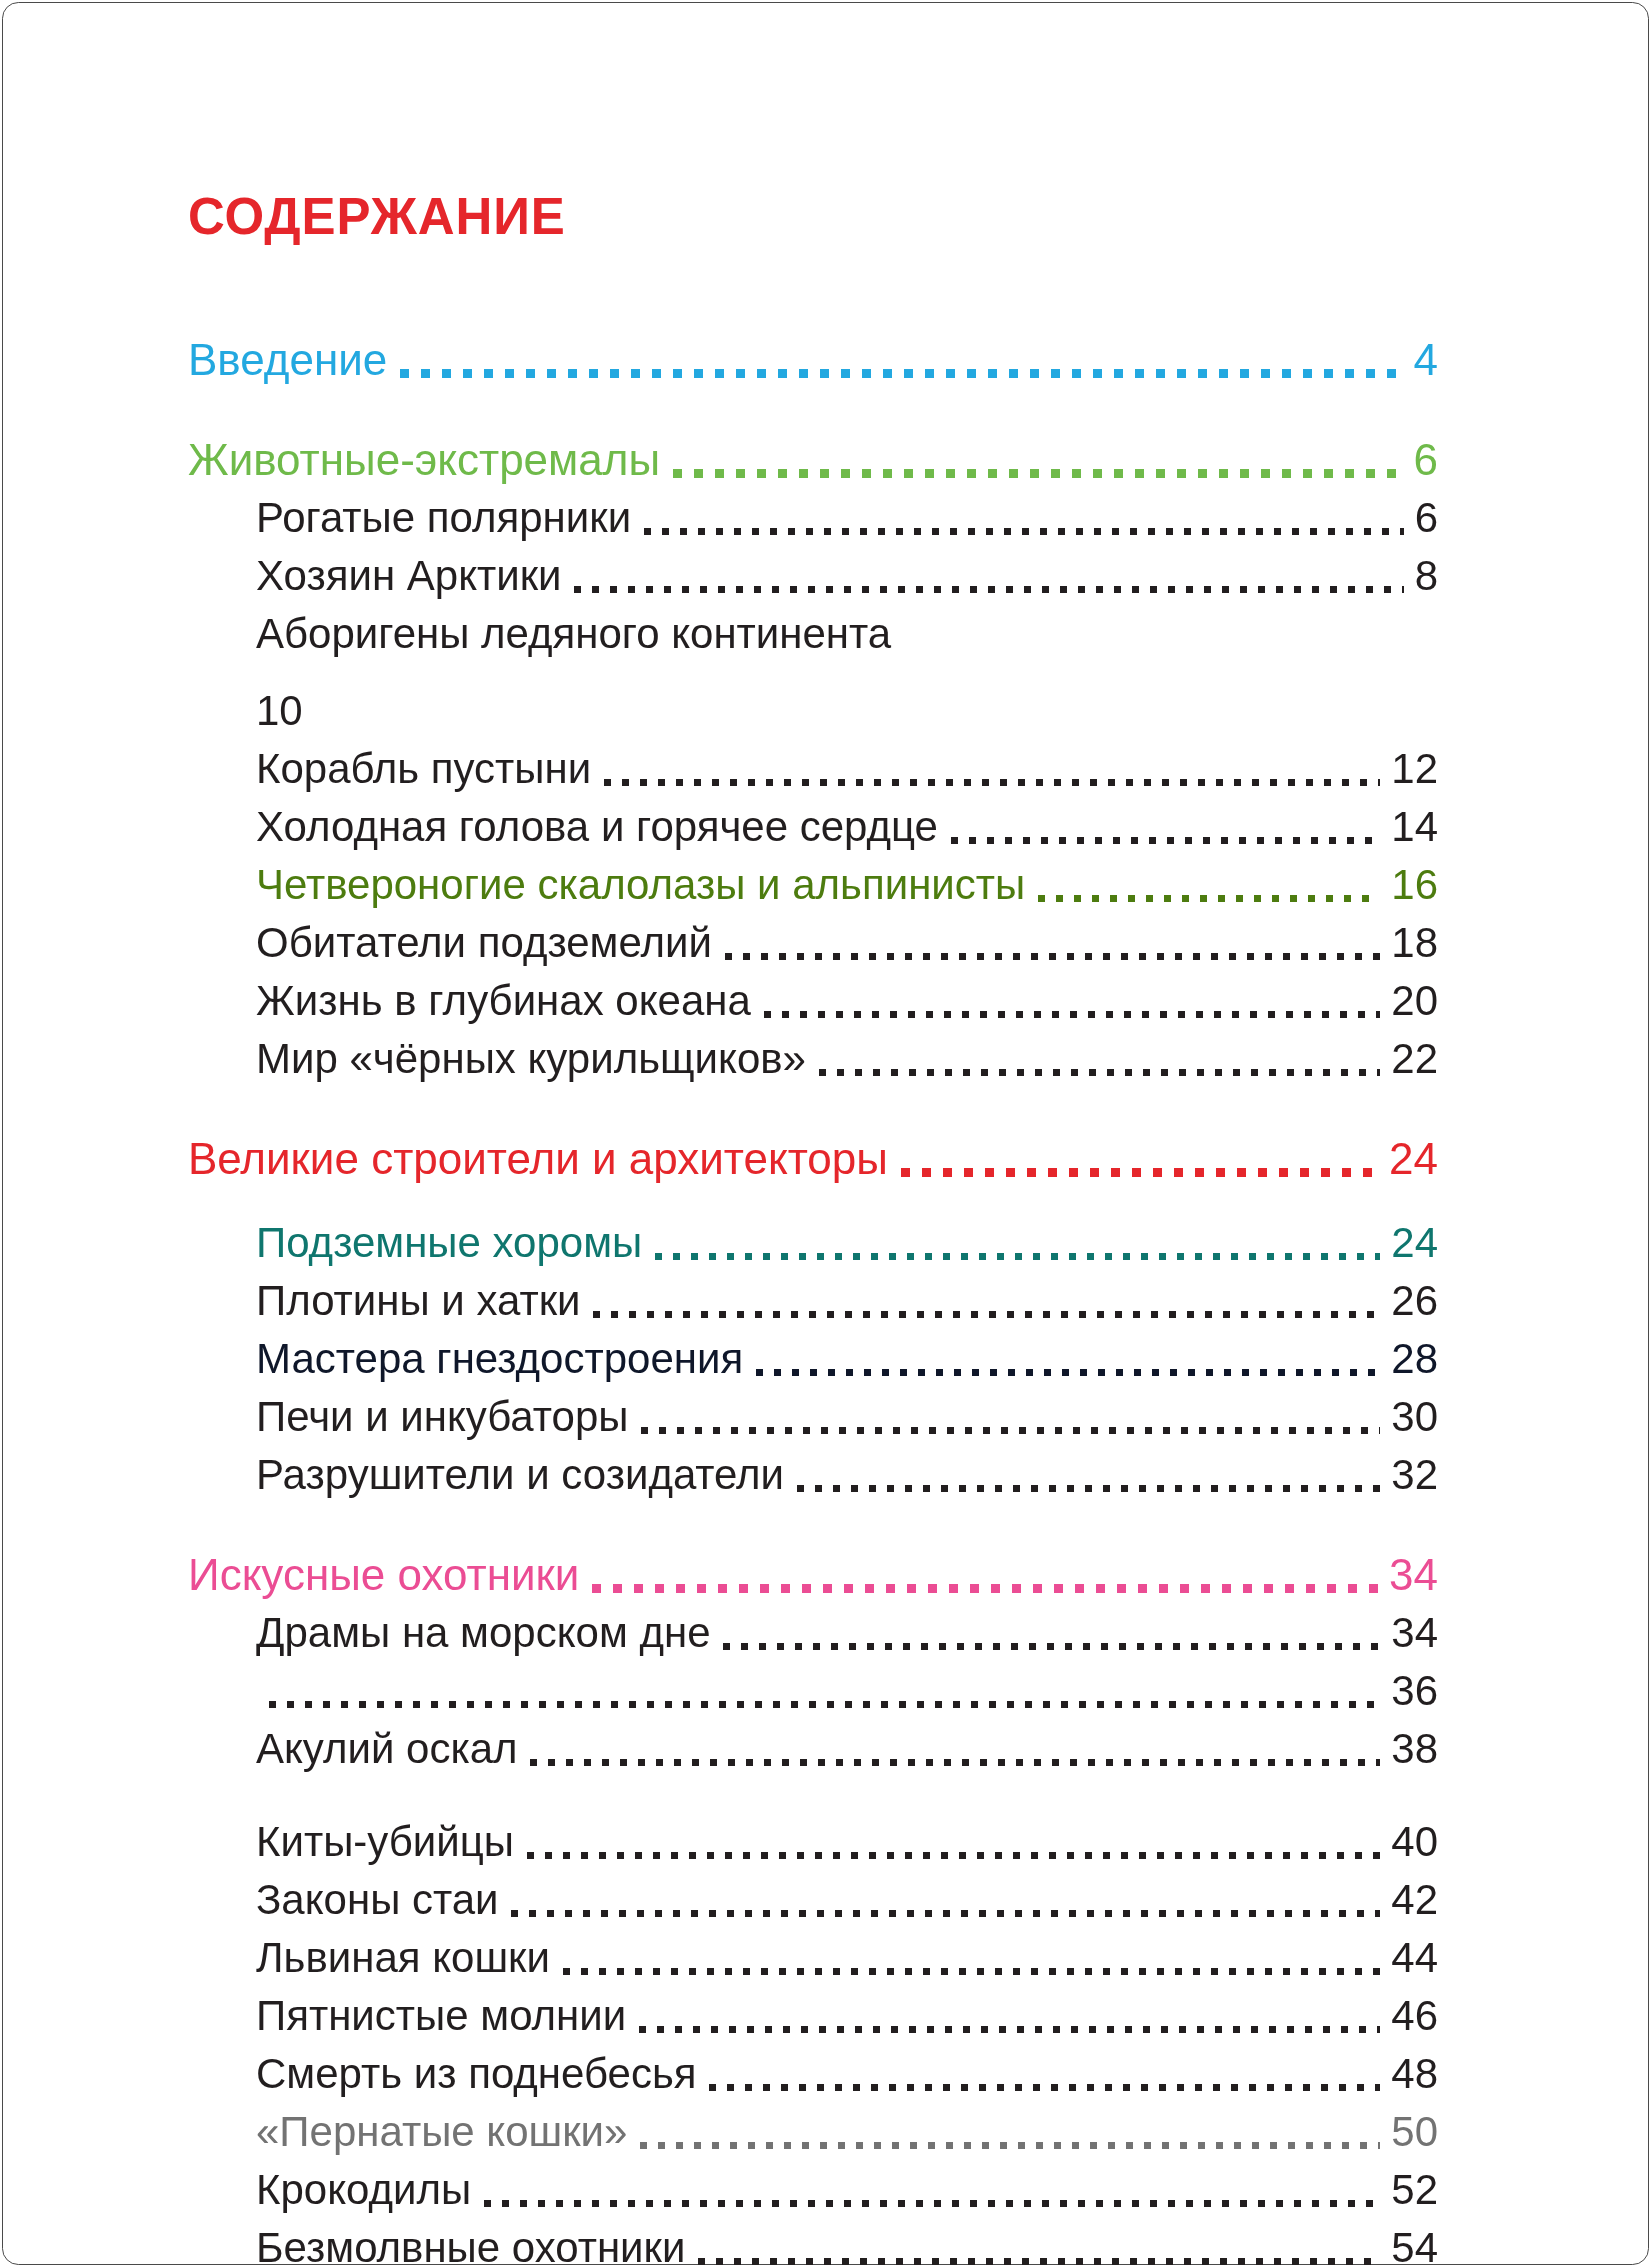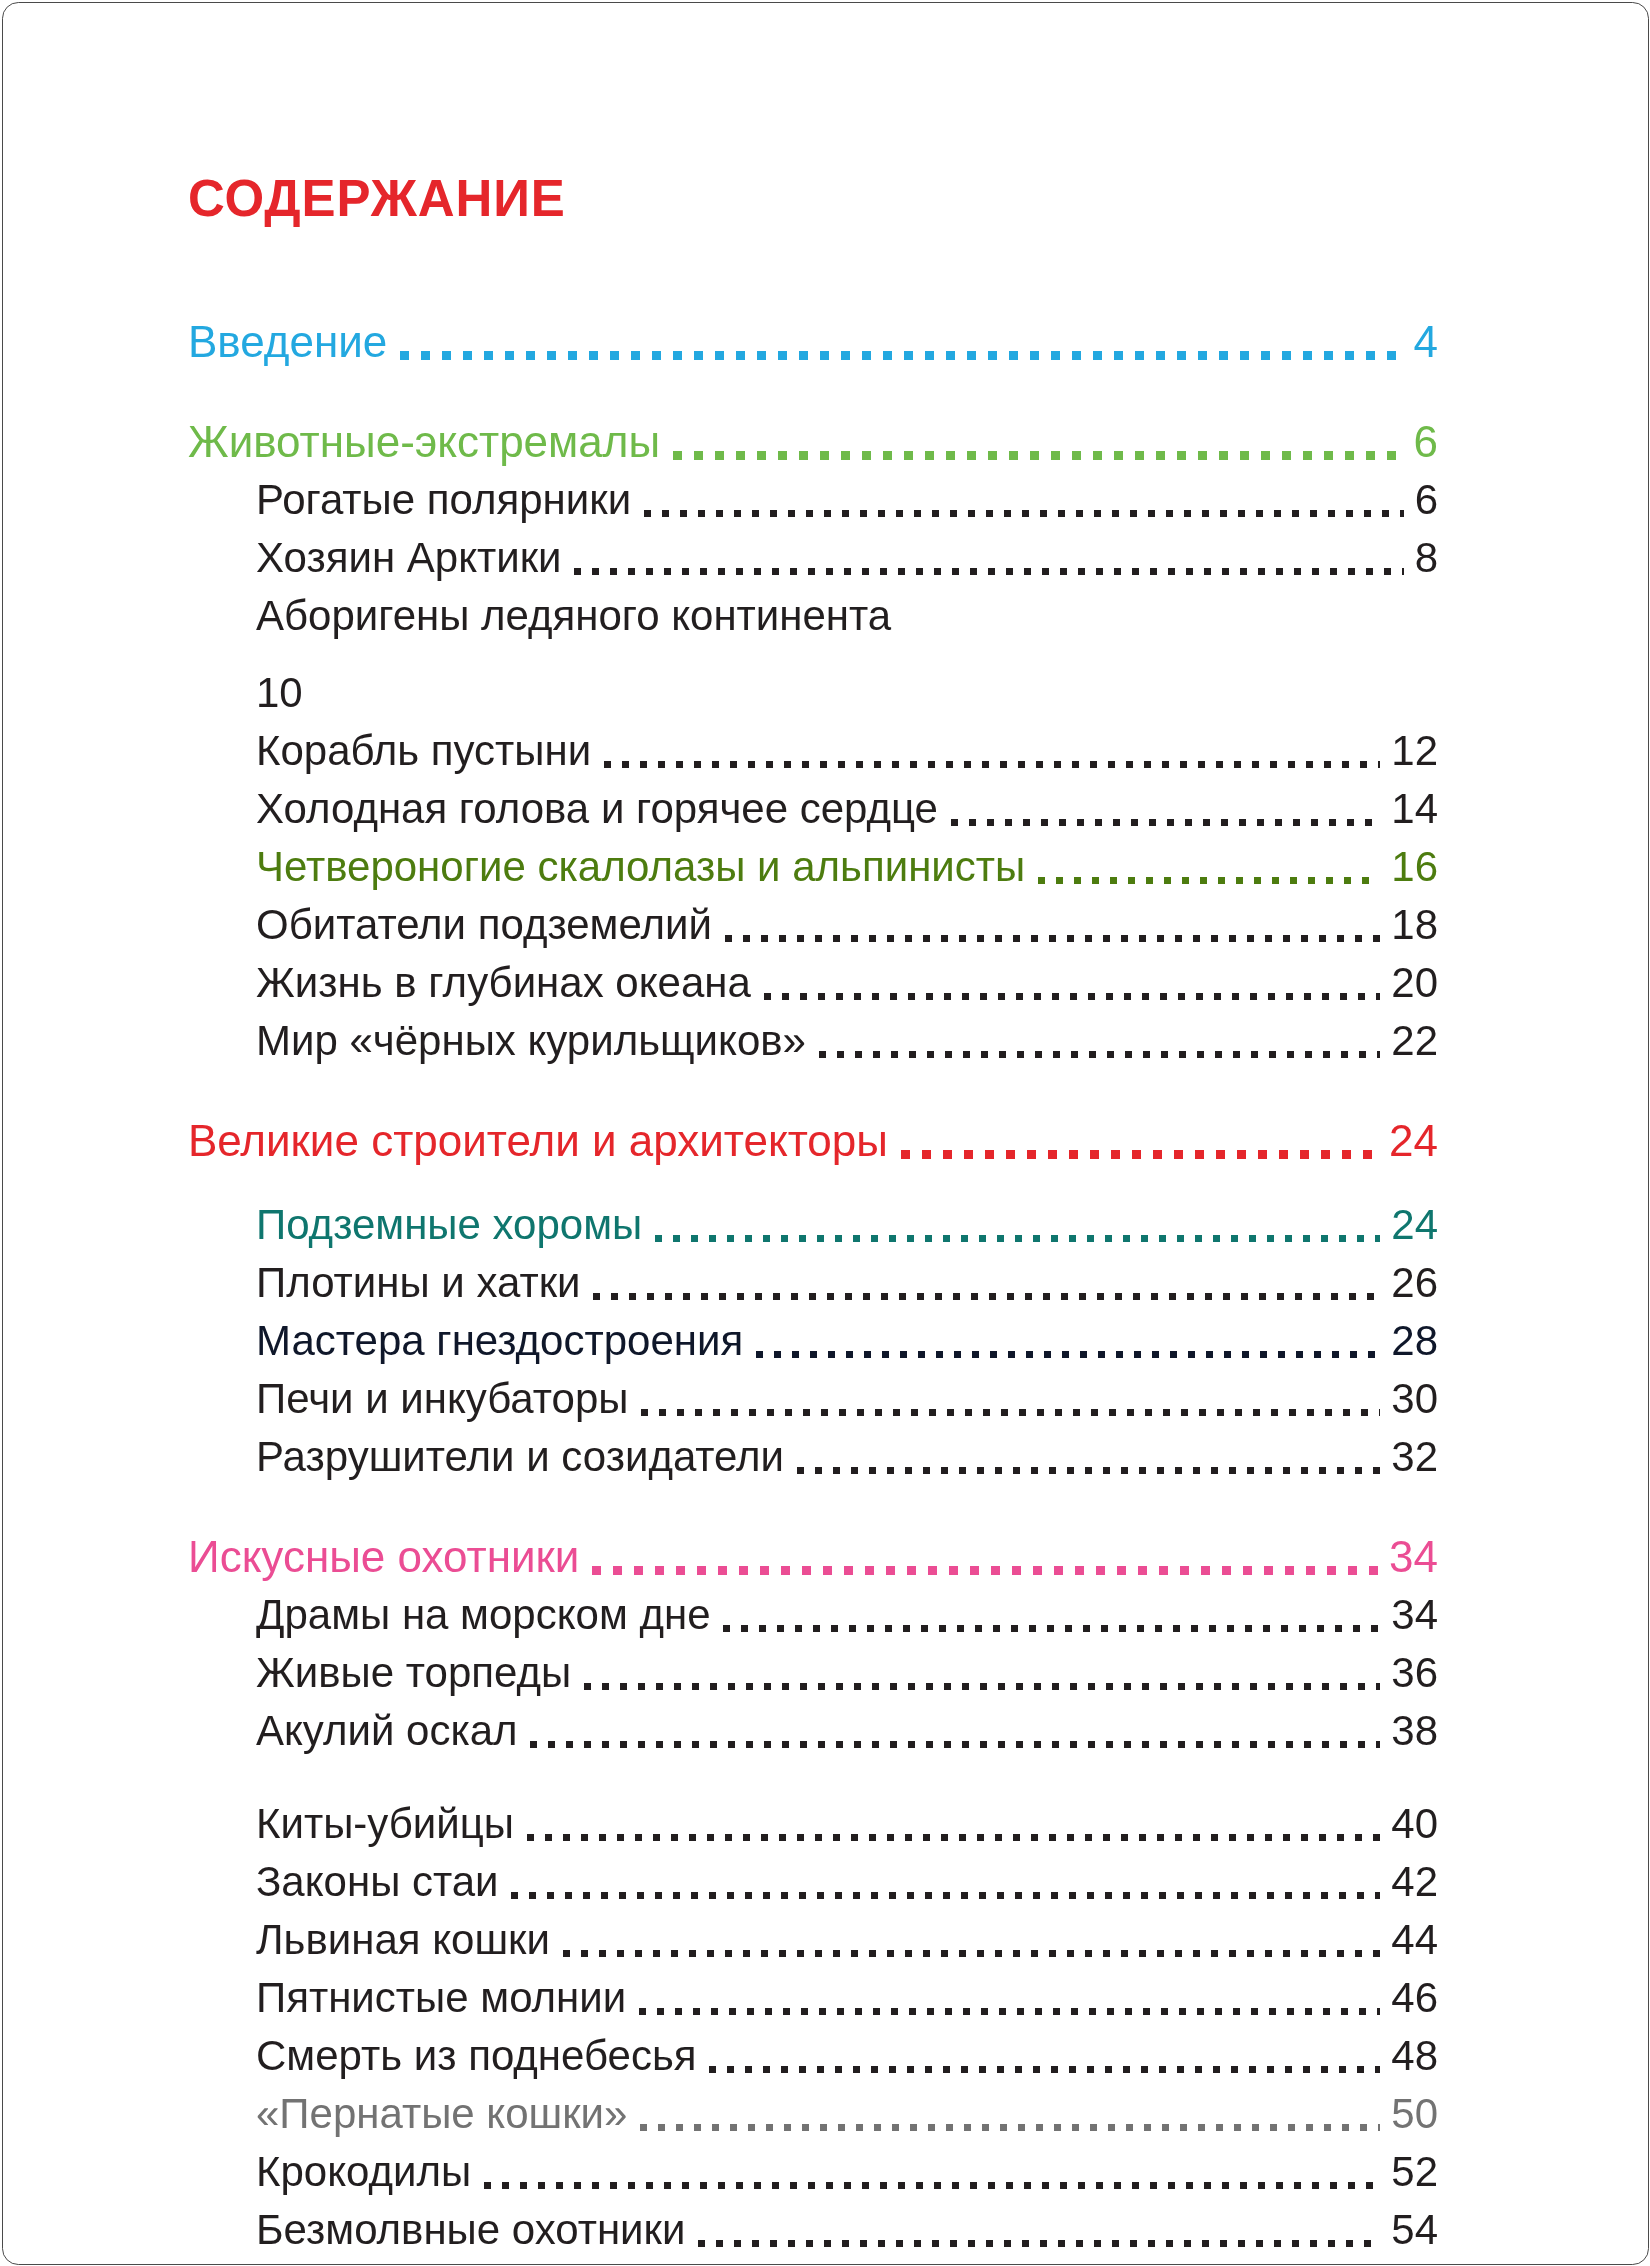--- a/index.html
+++ b/index.html
@@ -22,21 +22,21 @@
     border: 1.8px solid #4a4a4a;
     border-radius: 16.3px;
     pointer-events: none;
   }
   .content {
     position: relative;
     box-sizing: border-box;
     padding: 172px 213px 0 188px;
   }
   .toc-title {
-    margin: 0 0 87px 0;
+    margin: 18px 0 87px 0;
     font-size: 51px;
     line-height: 54px;
     font-weight: 700;
     letter-spacing: 0.9px;
   }
   .row {
     display: flex;
     align-items: baseline;
     font-size: 42px;
     line-height: 58px;
@@ -166,21 +166,20 @@
             <span class="label">Искусные охотники</span>
             <span class="leader"></span>
             <span class="page-num">34</span>
           </div>
           <div class="row item" style="color: rgb(34, 30, 31);">
             <span class="label">Драмы на морском дне</span>
             <span class="leader"></span>
             <span class="page-num">34</span>
           </div>
           <div class="row item" style="color: rgb(34, 30, 31);">
-            <span class="label">Живые торпеды</span>
             <span class="leader"></span>
             <span class="page-num">36</span>
           </div>
           <div class="row item" style="color: rgb(34, 30, 31);">
             <span class="label">Акулий оскал</span>
             <span class="leader"></span>
             <span class="page-num">38</span>
           </div>
           <div class="row item" style="color: rgb(34, 30, 31); margin-top: 35px;">
             <span class="label">Киты-убийцы</span>

